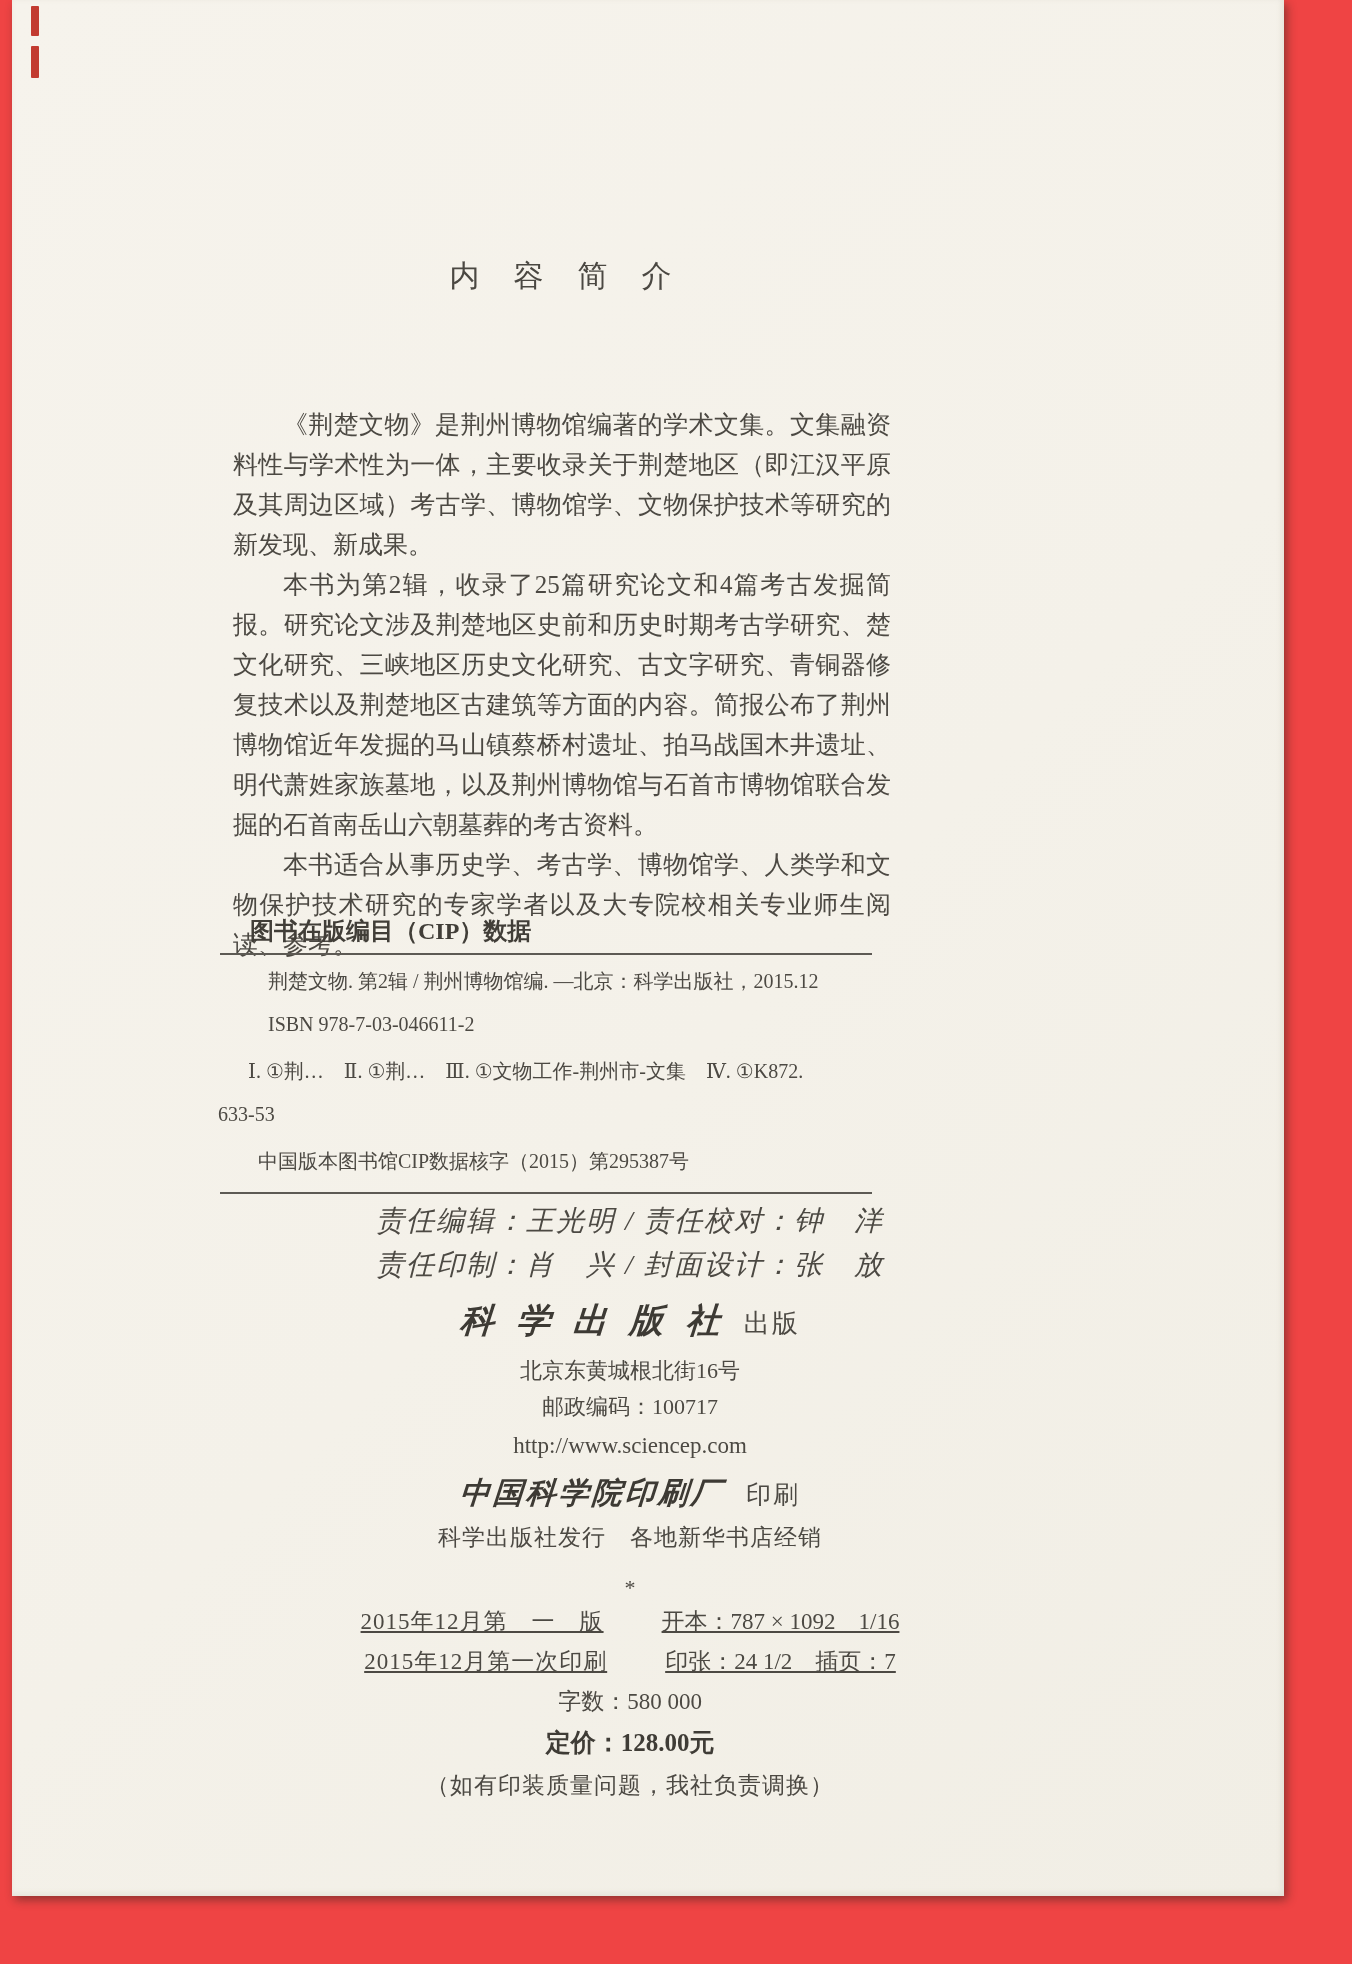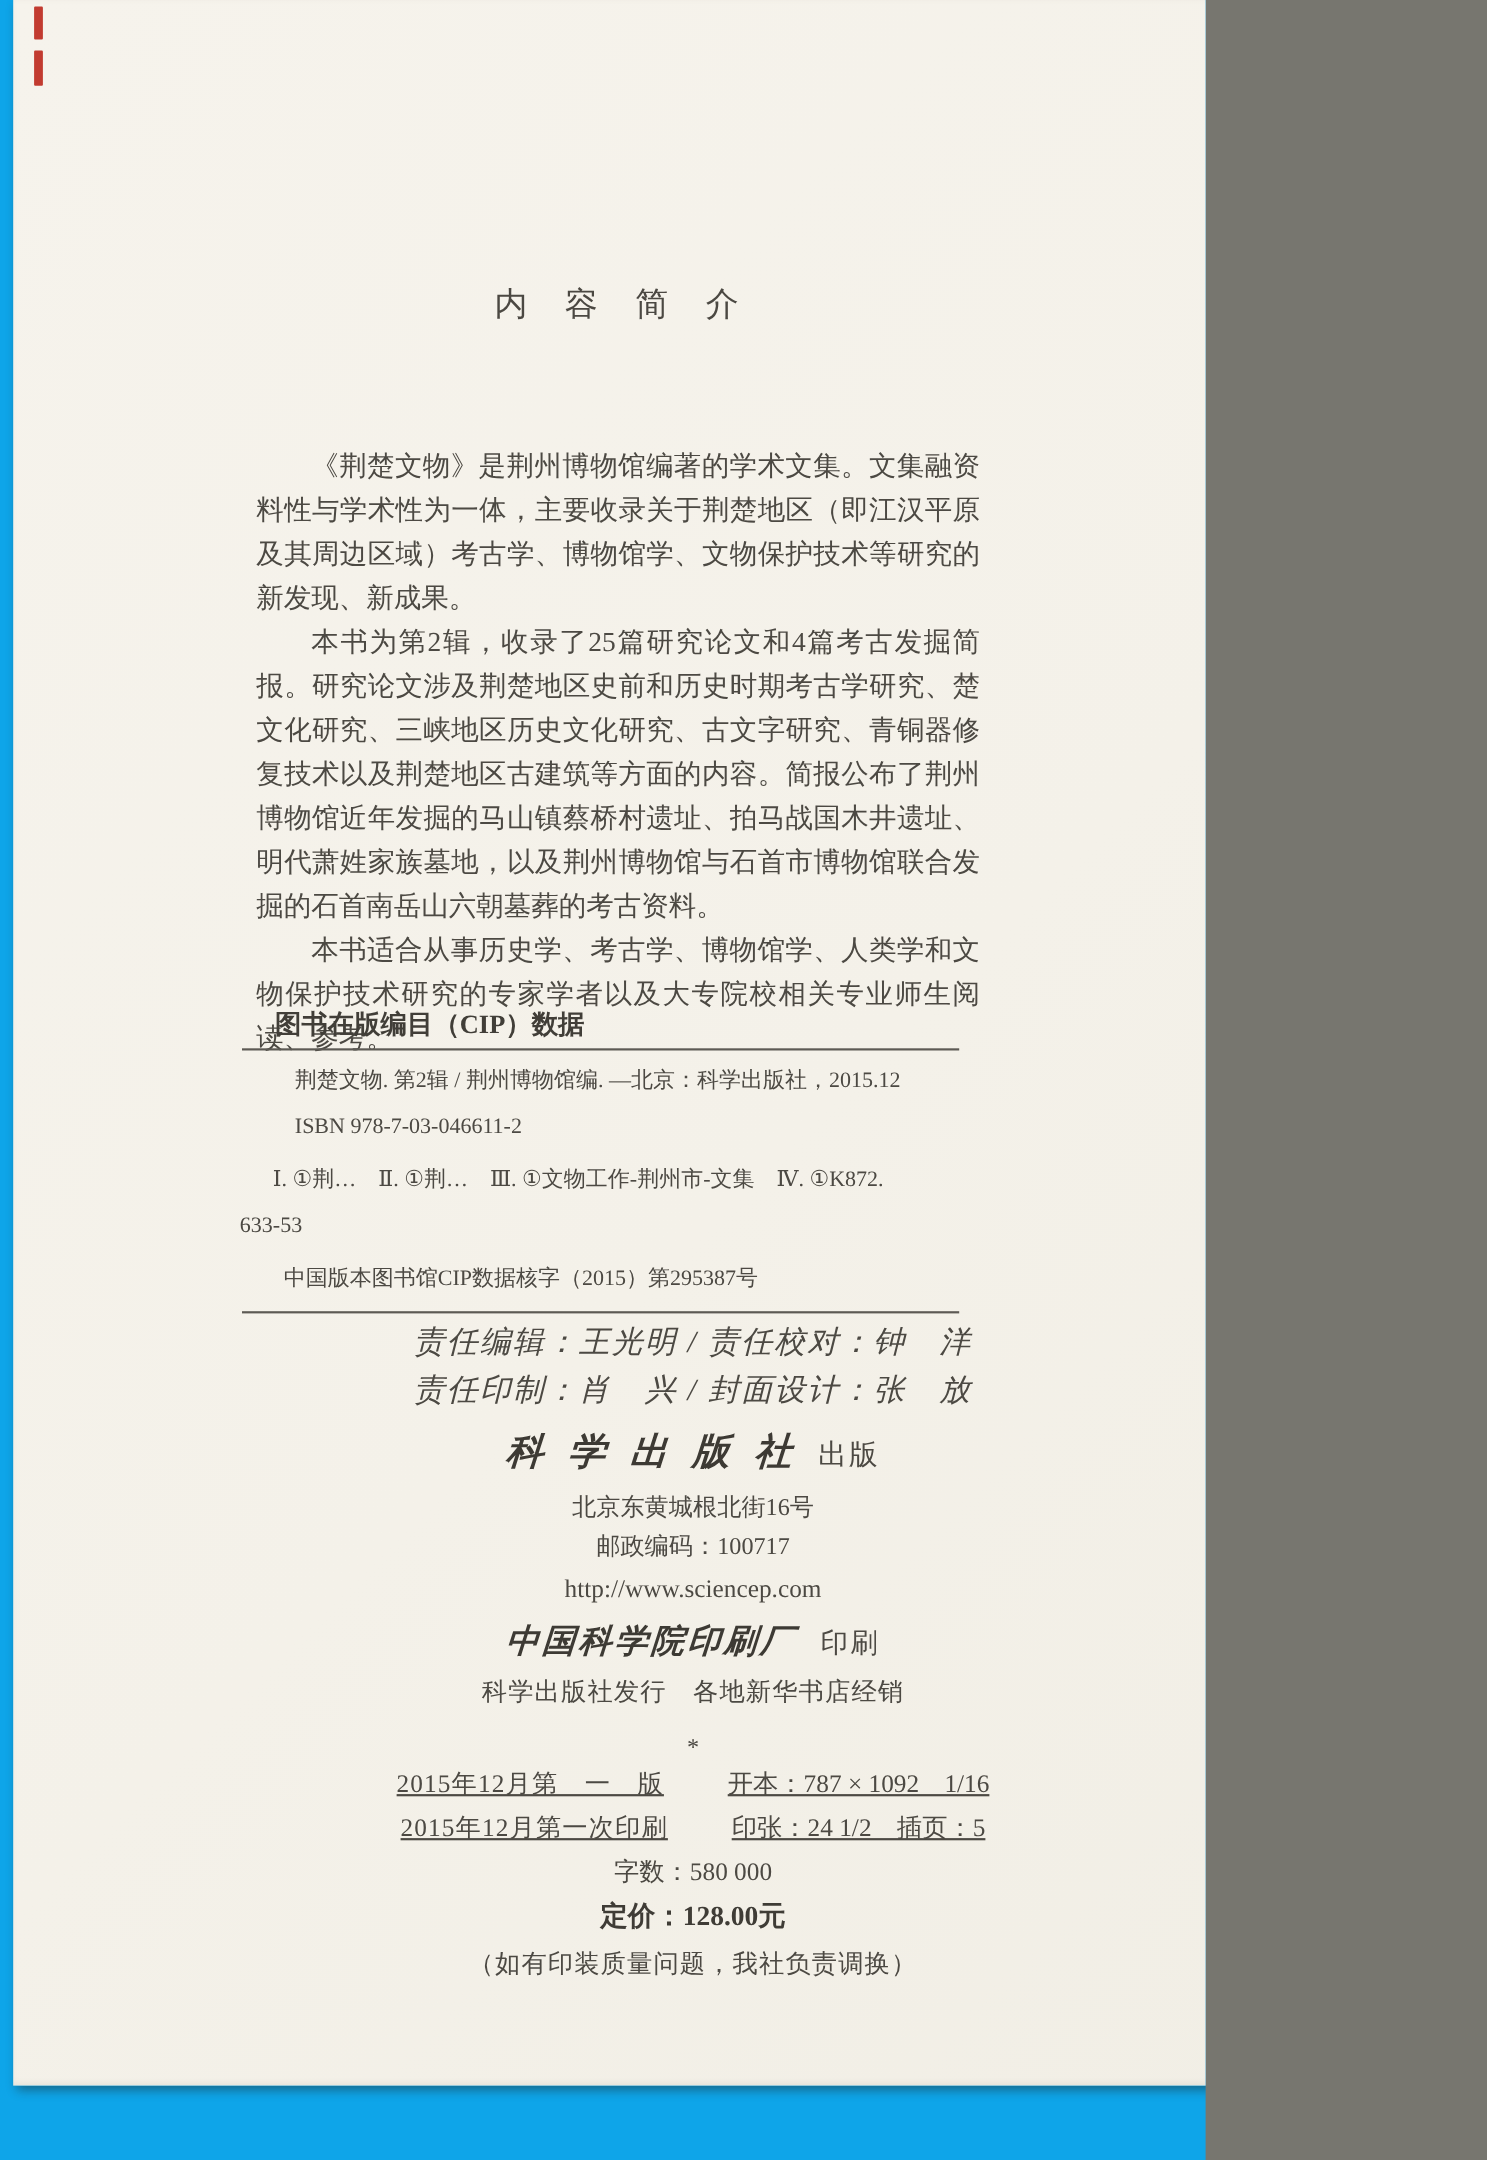--- a/index.html
+++ b/index.html
@@ -1,17 +1,17 @@
 <!DOCTYPE html>
 <html><head>
 <meta charset="utf-8">
 <style>
   html,body{margin:0;padding:0;}
   body{background:#77766f;font-family:"Liberation Serif","DejaVu Serif",serif;}
-  .screenshot{position:relative;width:1096px;height:1964px;background:#0ea5e9;overflow:hidden;}
+  .screenshot{position:relative;width:1352px;height:1964px;background:#ef4444;overflow:hidden;}
   
   .page{
     position:absolute;left:12px;top:0;width:1272px;height:1896px;
     background:linear-gradient(135deg,#f6f3ec 0%,#f4f1e9 55%,#f1eee5 100%);
     box-shadow:3px 4px 9px rgba(30,30,25,.45), inset -2px -2px 6px rgba(120,115,100,.12);
     color:#46433d;
   }
   .red-mark{position:absolute;left:19px;width:8px;background:#c23b30;border-radius:1px;}
   .m1{top:6px;height:30px;}
   .m2{top:46px;height:32px;}
@@ -104,21 +104,21 @@
       </div>
       <div class="pub-line distribution">科学出版社发行　各地新华书店经销</div>
       <div class="pub-line star">*</div>
 
       <div class="ed-row">
         <span>2015年12月第　一　版</span>
         <span>开本：787 × 1092　1/16</span>
       </div>
       <div class="ed-row">
         <span>2015年12月第一次印刷</span>
-        <span>印张：24 1/2　插页：5</span>
+        <span>印张：24 1/2　插页：7</span>
       </div>
       <div class="pub-line wordcount">字数：580 000</div>
       <div class="price">定价：128.00元</div>
       <div class="pub-line notice">（如有印装质量问题，我社负责调换）</div>
     </div>
 
   </div>
 </div>
 
 </body></html>

